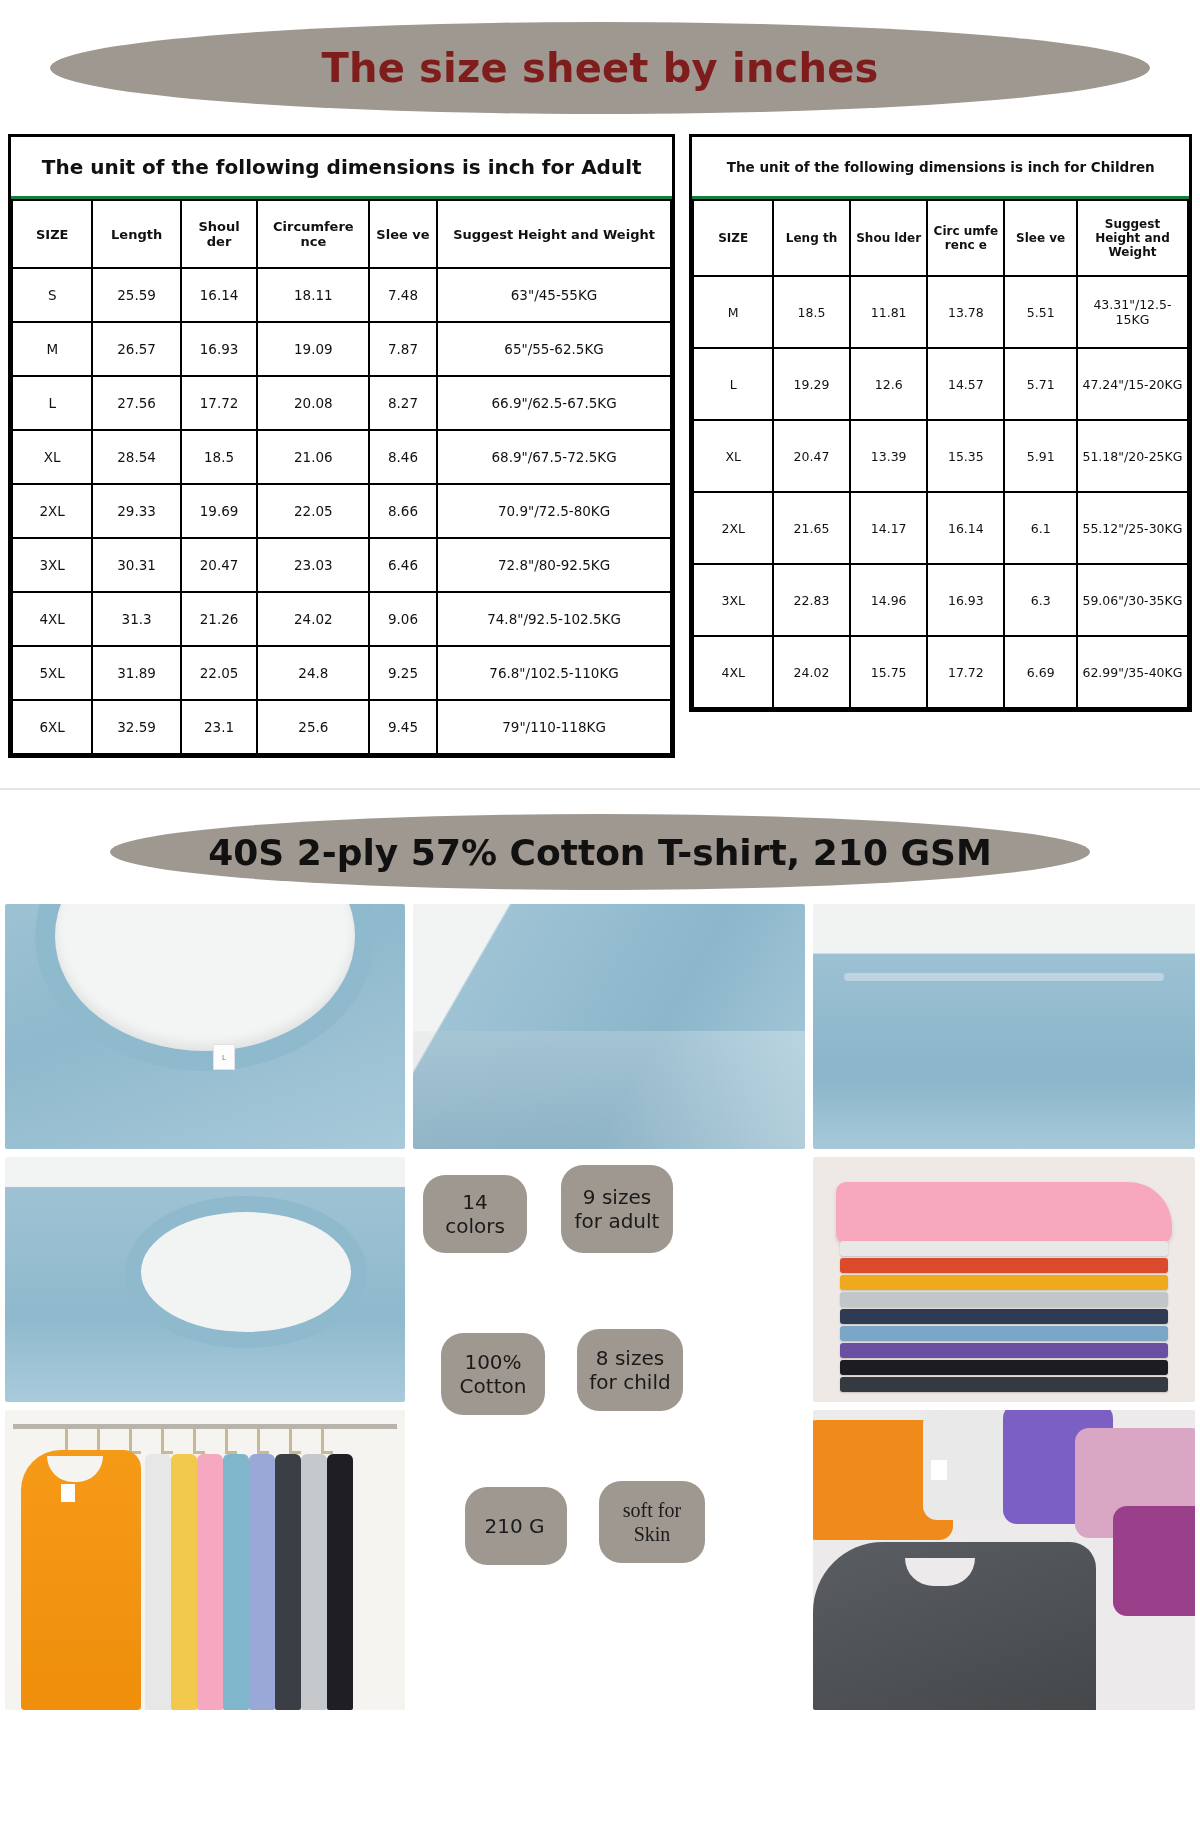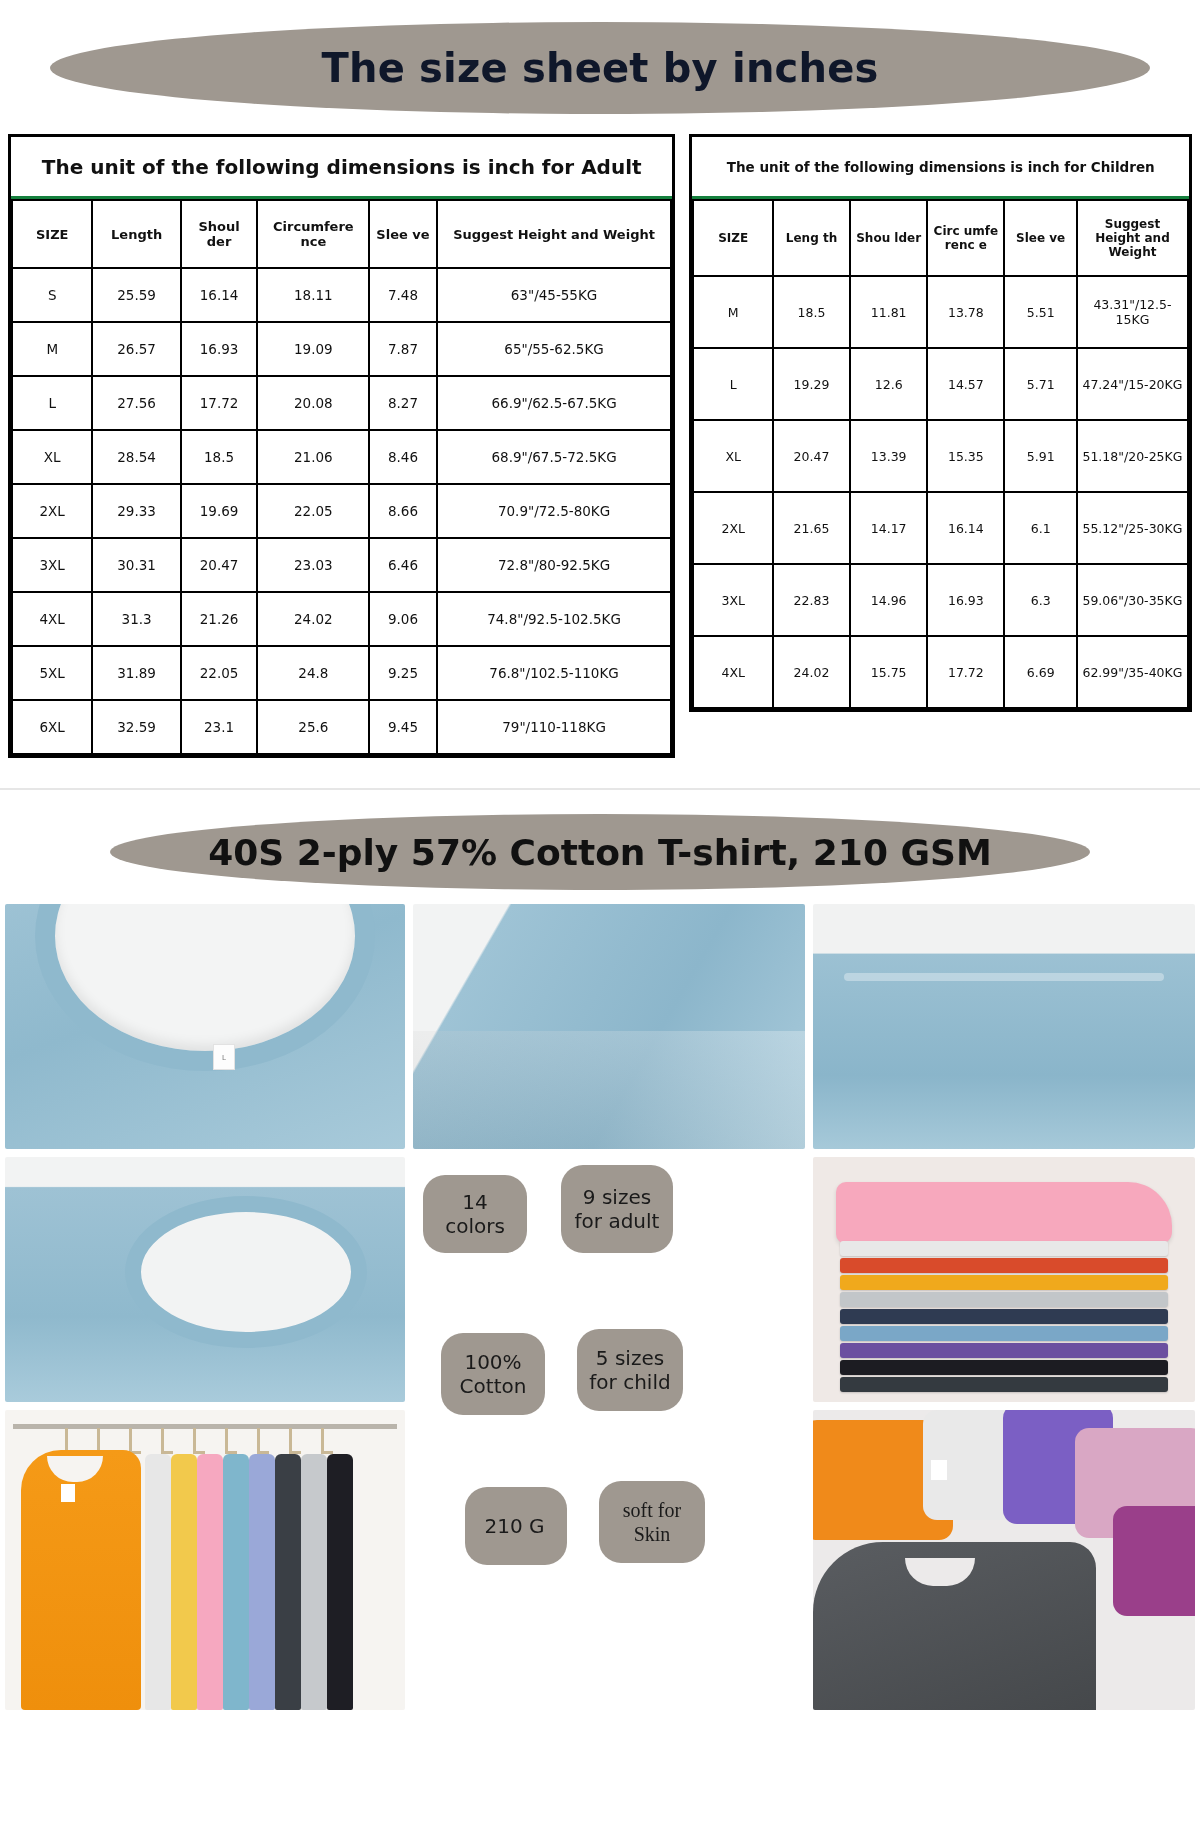--- a/index.html
+++ b/index.html
@@ -24,21 +24,21 @@
     height: 92px;
     background: #9f9890;
     border-radius: 50% / 50%;
     display: flex;
     align-items: center;
     justify-content: center;
   }
   .title-pill .title-text {
     font-size: 40px;
     font-weight: bold;
-    color: #0f172a;
+    color: #7f1d1d;
     letter-spacing: 0.2px;
   }
 
   
   .tables-wrap {
     display: flex;
     gap: 14px;
     padding: 20px 8px 0 8px;
     align-items: flex-start;
   }
@@ -504,21 +504,21 @@
 
     <div class="photo p-shoulder"></div>
 
     <div class="photo p-collar"></div>
 
     <div class="bubble-cell">
       <div class="bubbles">
         <div class="bubble bub-a">14 colors</div>
         <div class="bubble bub-b">9 sizes for adult</div>
         <div class="bubble bub-c">100% Cotton</div>
-        <div class="bubble bub-d">5 sizes for child</div>
+        <div class="bubble bub-d">8 sizes for child</div>
         <div class="bubble bub-e">210 G</div>
         <div class="bubble bub-f">soft for Skin</div>
       </div>
     </div>
 
     <div class="photo p-stack">
       <div class="pink"></div>
       <div class="layer" style="top:84px;  background:#e8e8e8;"></div>
       <div class="layer" style="top:101px; background:#d94b2b;"></div>
       <div class="layer" style="top:118px; background:#f0a91c;"></div>

